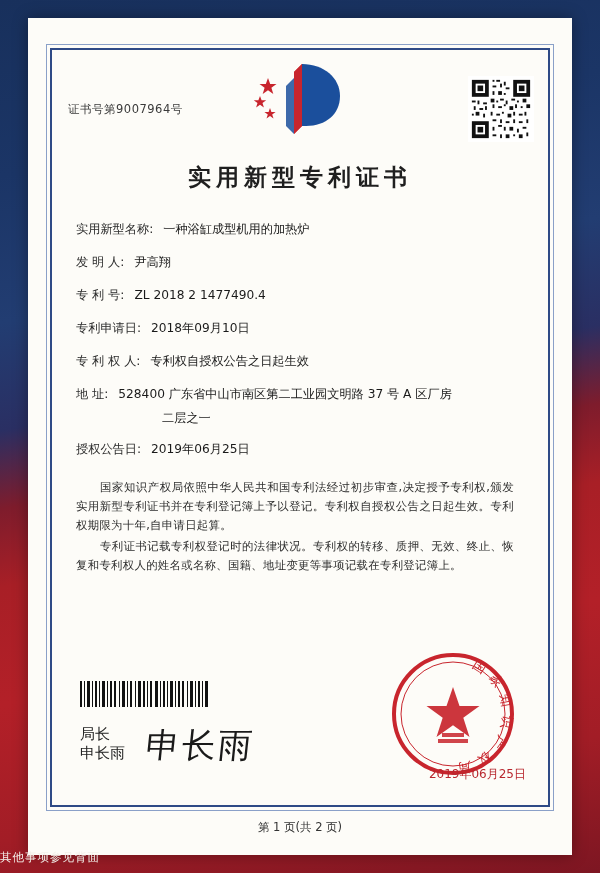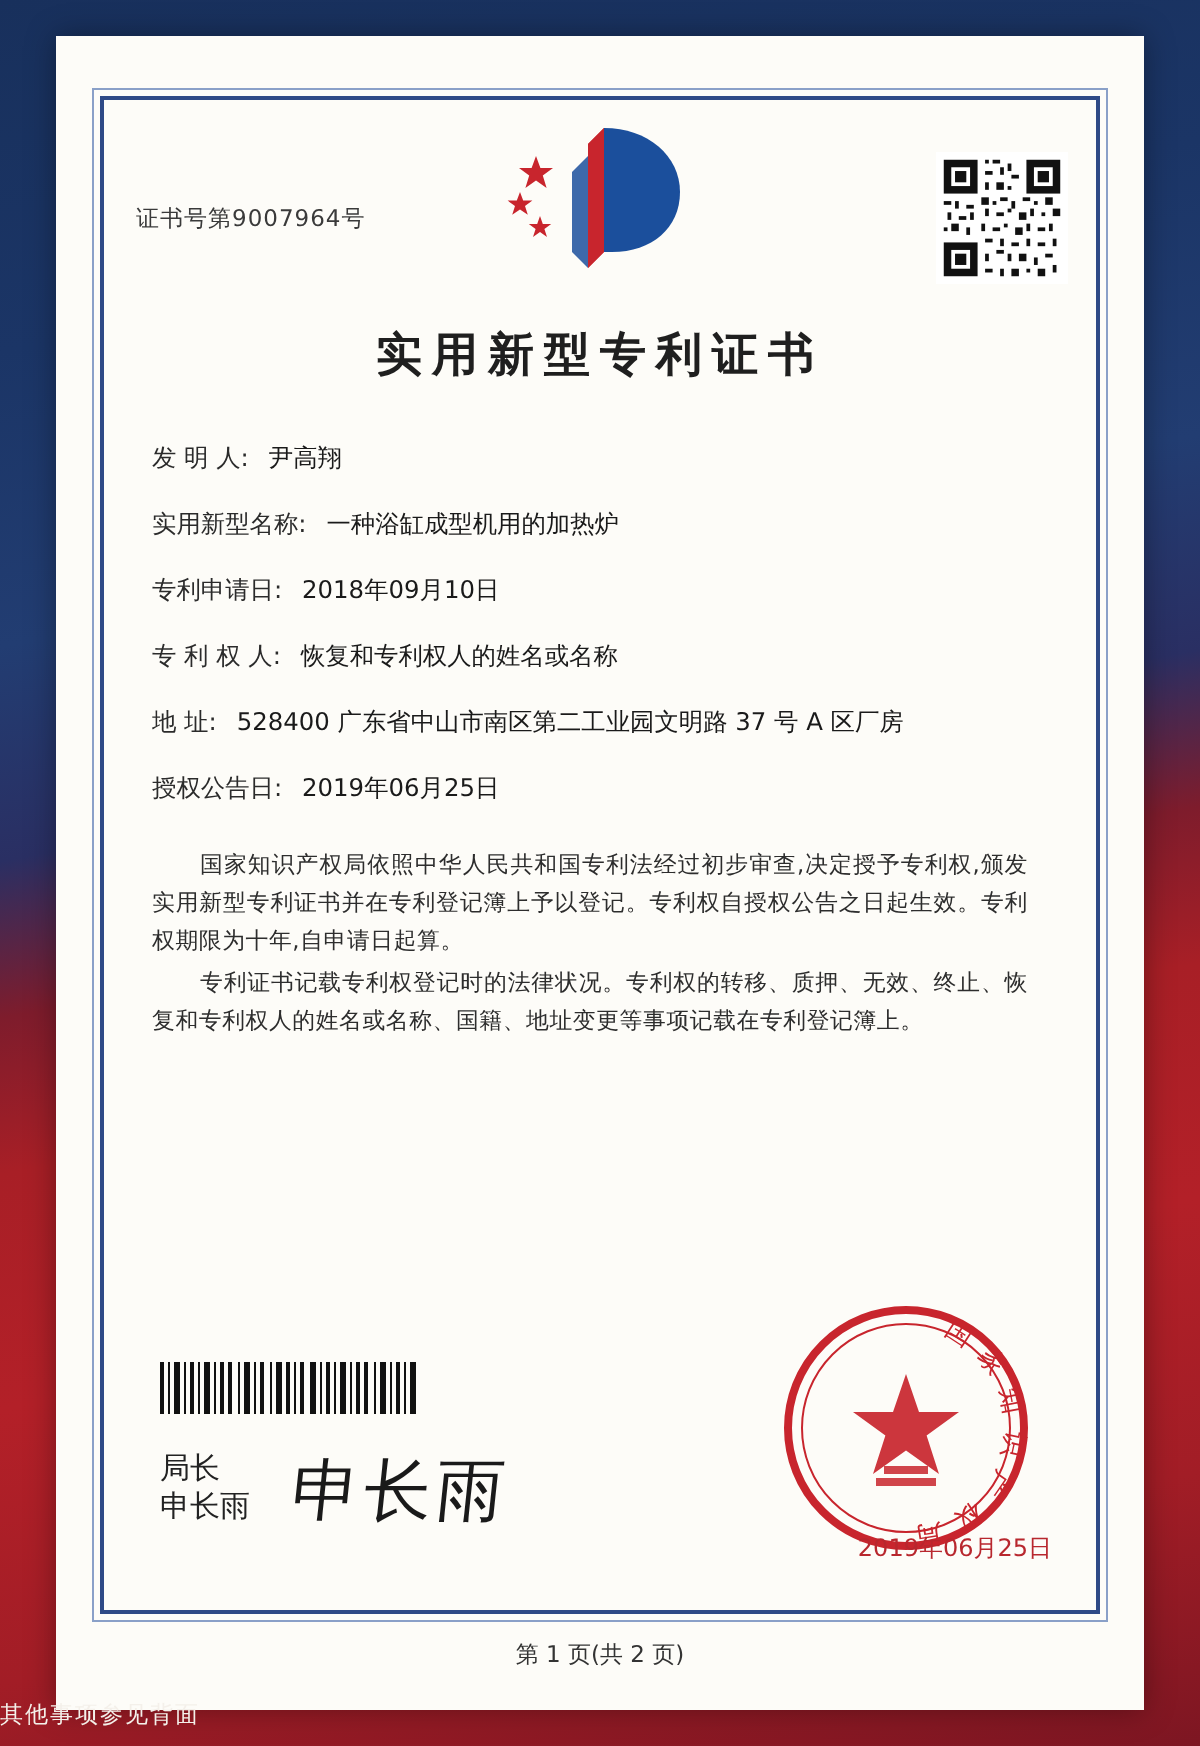--- a/index.html
+++ b/index.html
@@ -322,44 +322,49 @@
               <rect x="30" y="29" width="1" height="2"></rect>
           </g>
         </svg>
       </div>
 
       <div class="title">实用新型专利证书</div>
 
       <div class="fields">
 
         <div class="frow">
+          <span class="flabel">实用新型名称:</span>
+          <span class="fvalue">一种浴缸成型机用的加热炉</span>
+        </div>
+
+        <div class="frow">
           <span class="flabel">发 明 人:</span>
           <span class="fvalue">尹高翔</span>
         </div>
 
         <div class="frow">
-          <span class="flabel">实用新型名称:</span>
-          <span class="fvalue">一种浴缸成型机用的加热炉</span>
-        </div>
-
+          <span class="flabel">专 利 号:</span>
+          <span class="fvalue">ZL 2018 2 1477490.4</span>
+        </div>
 
         <div class="frow">
           <span class="flabel">专利申请日:</span>
           <span class="fvalue">2018年09月10日</span>
         </div>
 
         <div class="frow">
           <span class="flabel">专 利 权 人:</span>
-          <span class="fvalue">恢复和专利权人的姓名或名称</span>
+          <span class="fvalue">专利权自授权公告之日起生效</span>
         </div>
 
         <div class="frow">
           <span class="flabel">地 址:</span>
           <span class="fvalue">528400 广东省中山市南区第二工业园文明路 37 号 A 区厂房</span>
         </div>
+        <div class="addr-second">二层之一</div>
 
         <div class="frow two-col">
           <span class="flabel">授权公告日:</span>
           <span class="fvalue">2019年06月25日</span>
         </div>
       </div>
 
       <div class="para">
         <p>国家知识产权局依照中华人民共和国专利法经过初步审查,决定授予专利权,颁发实用新型专利证书并在专利登记簿上予以登记。专利权自授权公告之日起生效。专利权期限为十年,自申请日起算。</p>
         <p>专利证书记载专利权登记时的法律状况。专利权的转移、质押、无效、终止、恢复和专利权人的姓名或名称、国籍、地址变更等事项记载在专利登记簿上。</p>

